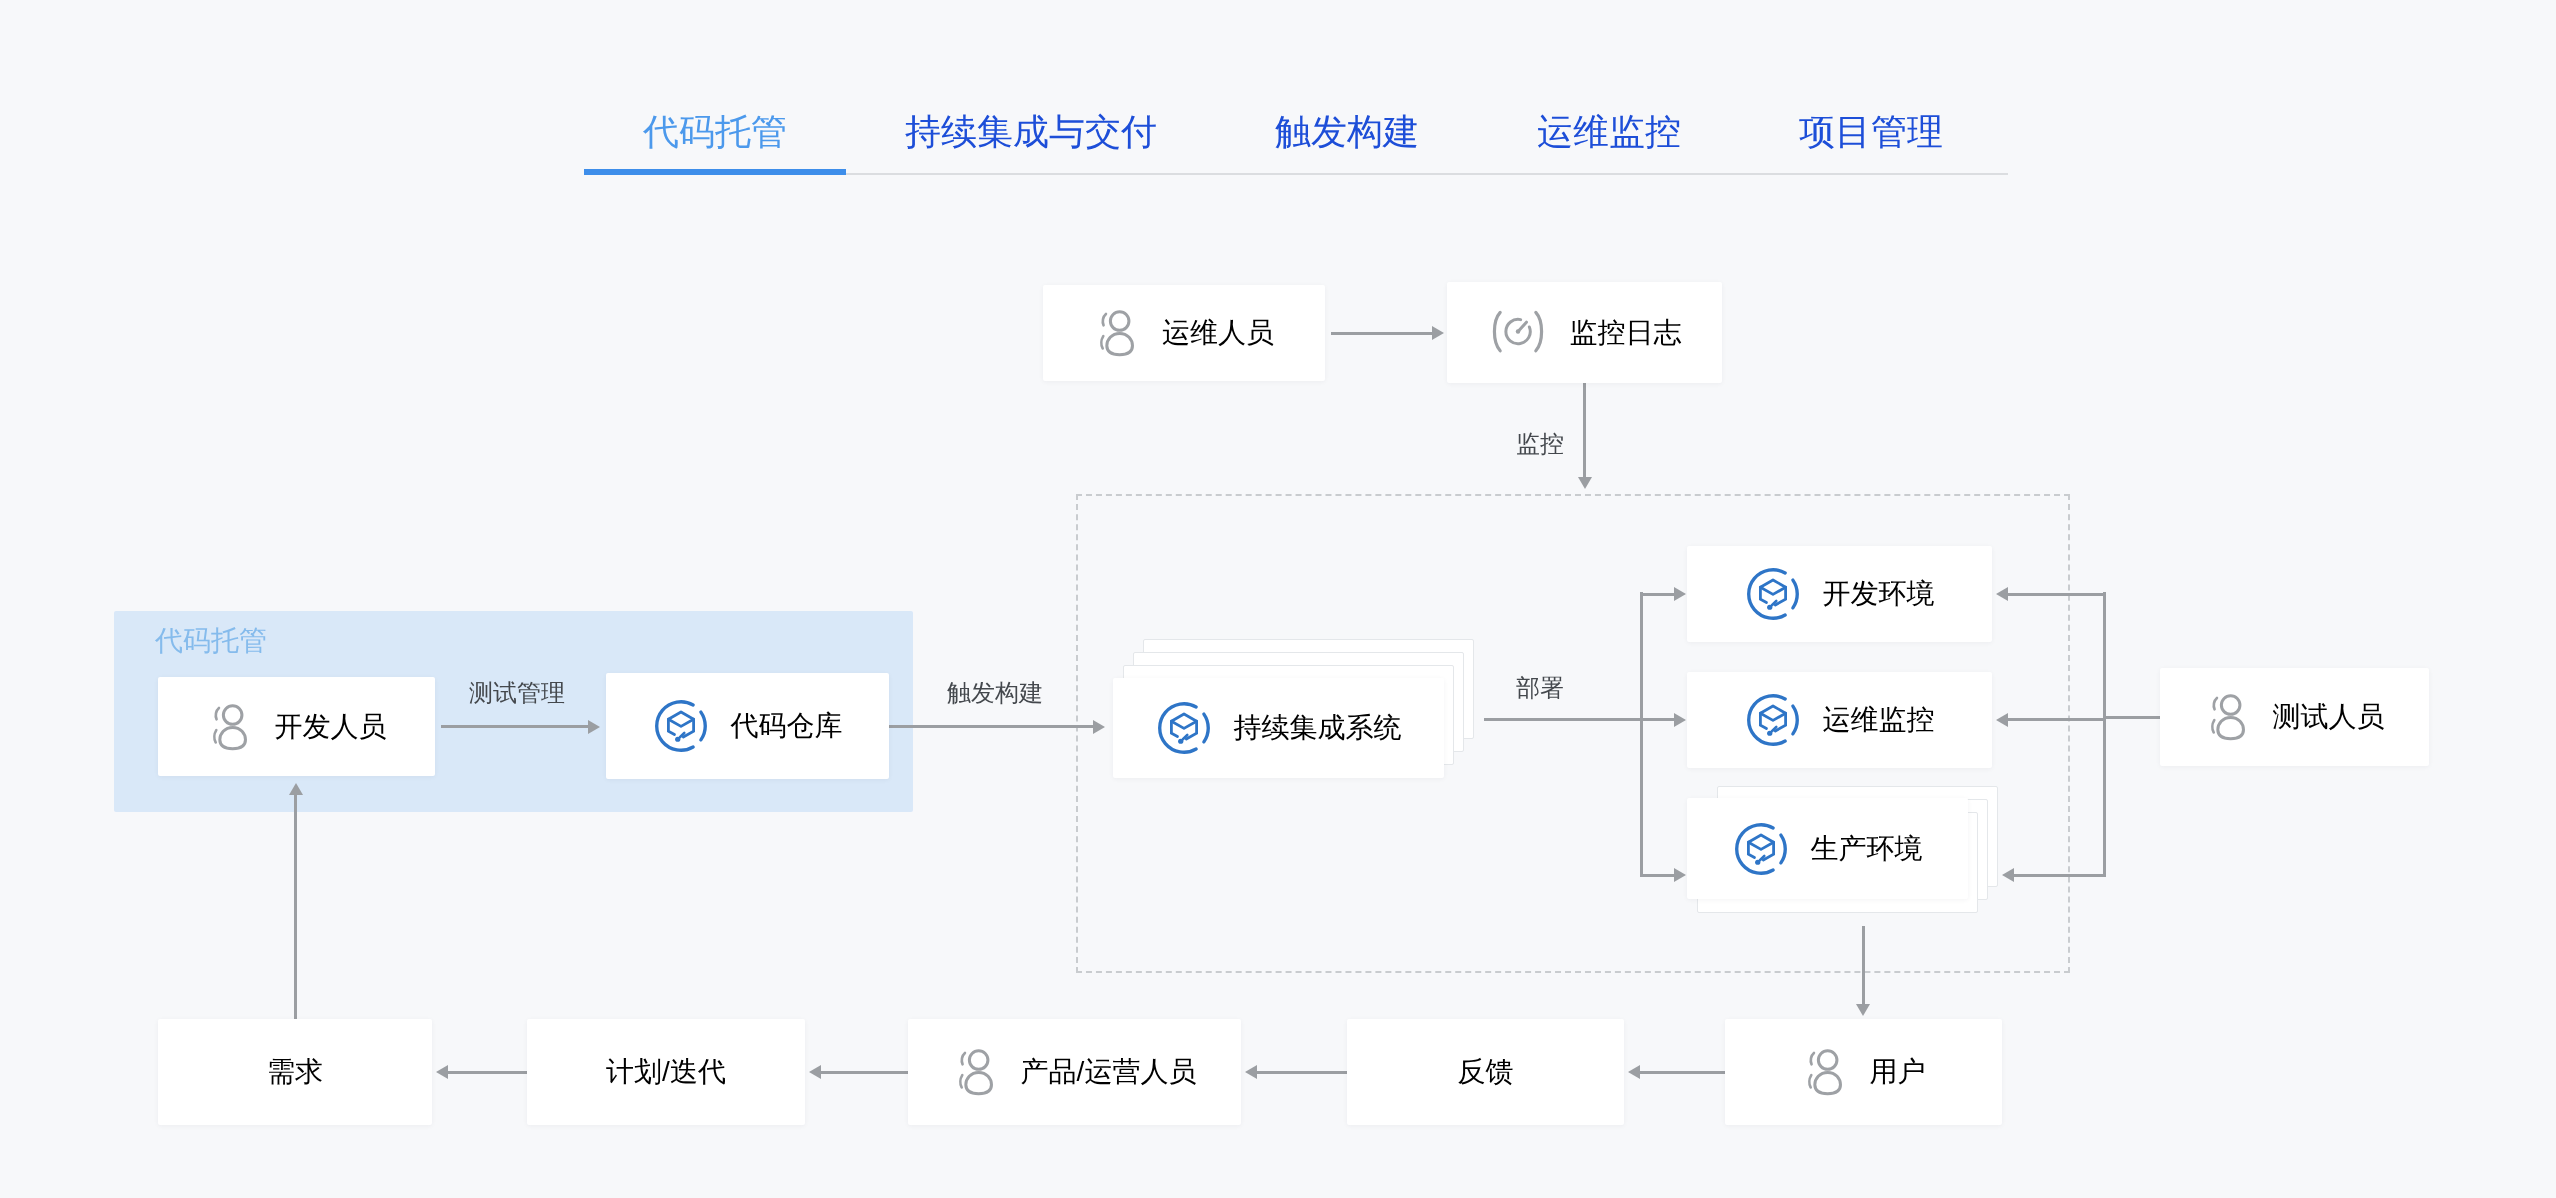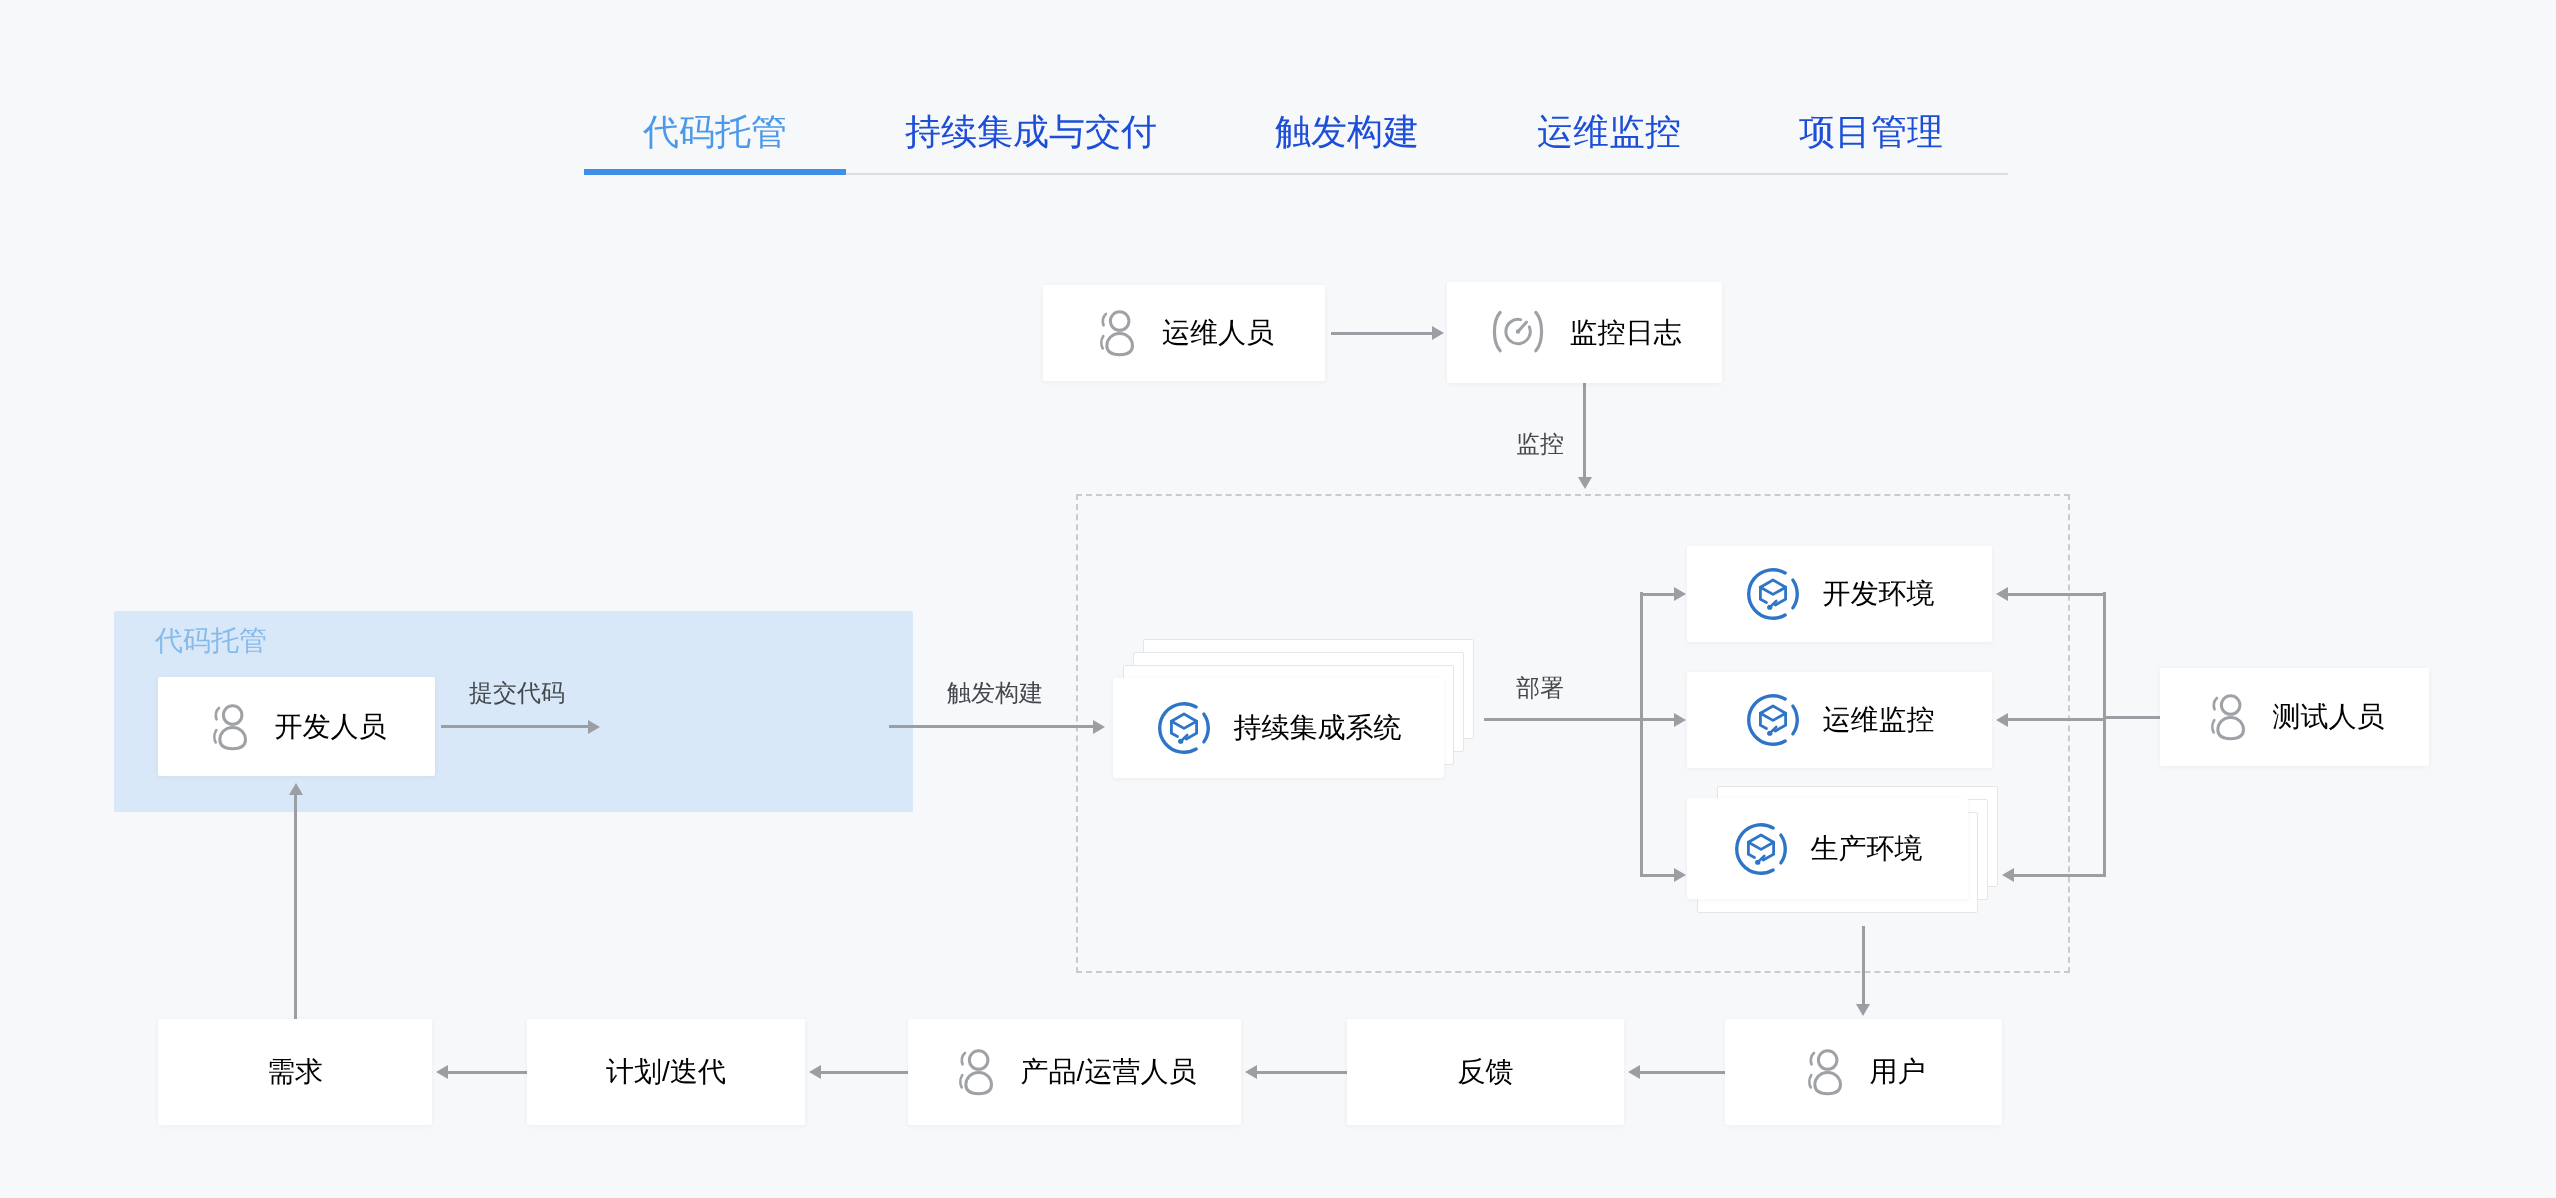--- a/index.html
+++ b/index.html
@@ -185,20 +185,28 @@
 
   <div class="node" style="left:158px;top:677px;width:277px;height:99px">
     <span class="ic ic-gray">
         <svg width="46" height="50">
           <use href="#i-person"></use>
         </svg>
       </span>
     <span class="nlabel">开发人员</span>
   </div>
 
+  <div class="node" style="left:606px;top:673px;width:283px;height:106px">
+    <span class="ic ic-blue">
+        <svg width="56" height="56">
+          <use href="#i-cube"></use>
+        </svg>
+      </span>
+    <span class="nlabel">代码仓库</span>
+  </div>
 
   <div class="node" style="left:158px;top:1019px;width:274px;height:106px">
     <span class="nlabel">需求</span>
   </div>
 
   <div class="node" style="left:527px;top:1019px;width:278px;height:106px">
     <span class="nlabel">计划/迭代</span>
   </div>
 
   <div class="node" style="left:908px;top:1019px;width:333px;height:106px">
@@ -225,21 +233,21 @@
 
   <div class="hline" style="left:1331px;top:332px;width:102px"></div>
   <div class="ah r" style="left:1432px;top:326px"></div>
 
   <div class="vline" style="left:1583px;top:383px;height:97px"></div>
   <div class="ah d" style="left:1577.5px;top:477px"></div>
   <div class="elabel" style="left:1492px;top:428px;width:96px">监控</div>
 
   <div class="hline" style="left:441px;top:725px;width:150px"></div>
   <div class="ah r" style="left:588px;top:719.5px"></div>
-  <div class="elabel" style="left:421px;top:677px;width:192px">提交代码</div>
+  <div class="elabel" style="left:421px;top:677px;width:192px">测试管理</div>
 
   <div class="hline" style="left:889px;top:725px;width:207px"></div>
   <div class="ah r" style="left:1093px;top:719.5px"></div>
   <div class="elabel" style="left:899px;top:677px;width:192px">触发构建</div>
 
   <div class="hline" style="left:1484px;top:718px;width:159px"></div>
   <div class="elabel" style="left:1492px;top:672px;width:96px">部署</div>
   <div class="vline" style="left:1640px;top:592px;height:285px"></div>
   <div class="hline" style="left:1643px;top:592.5px;width:34px"></div>
   <div class="ah r" style="left:1674px;top:587px"></div>

